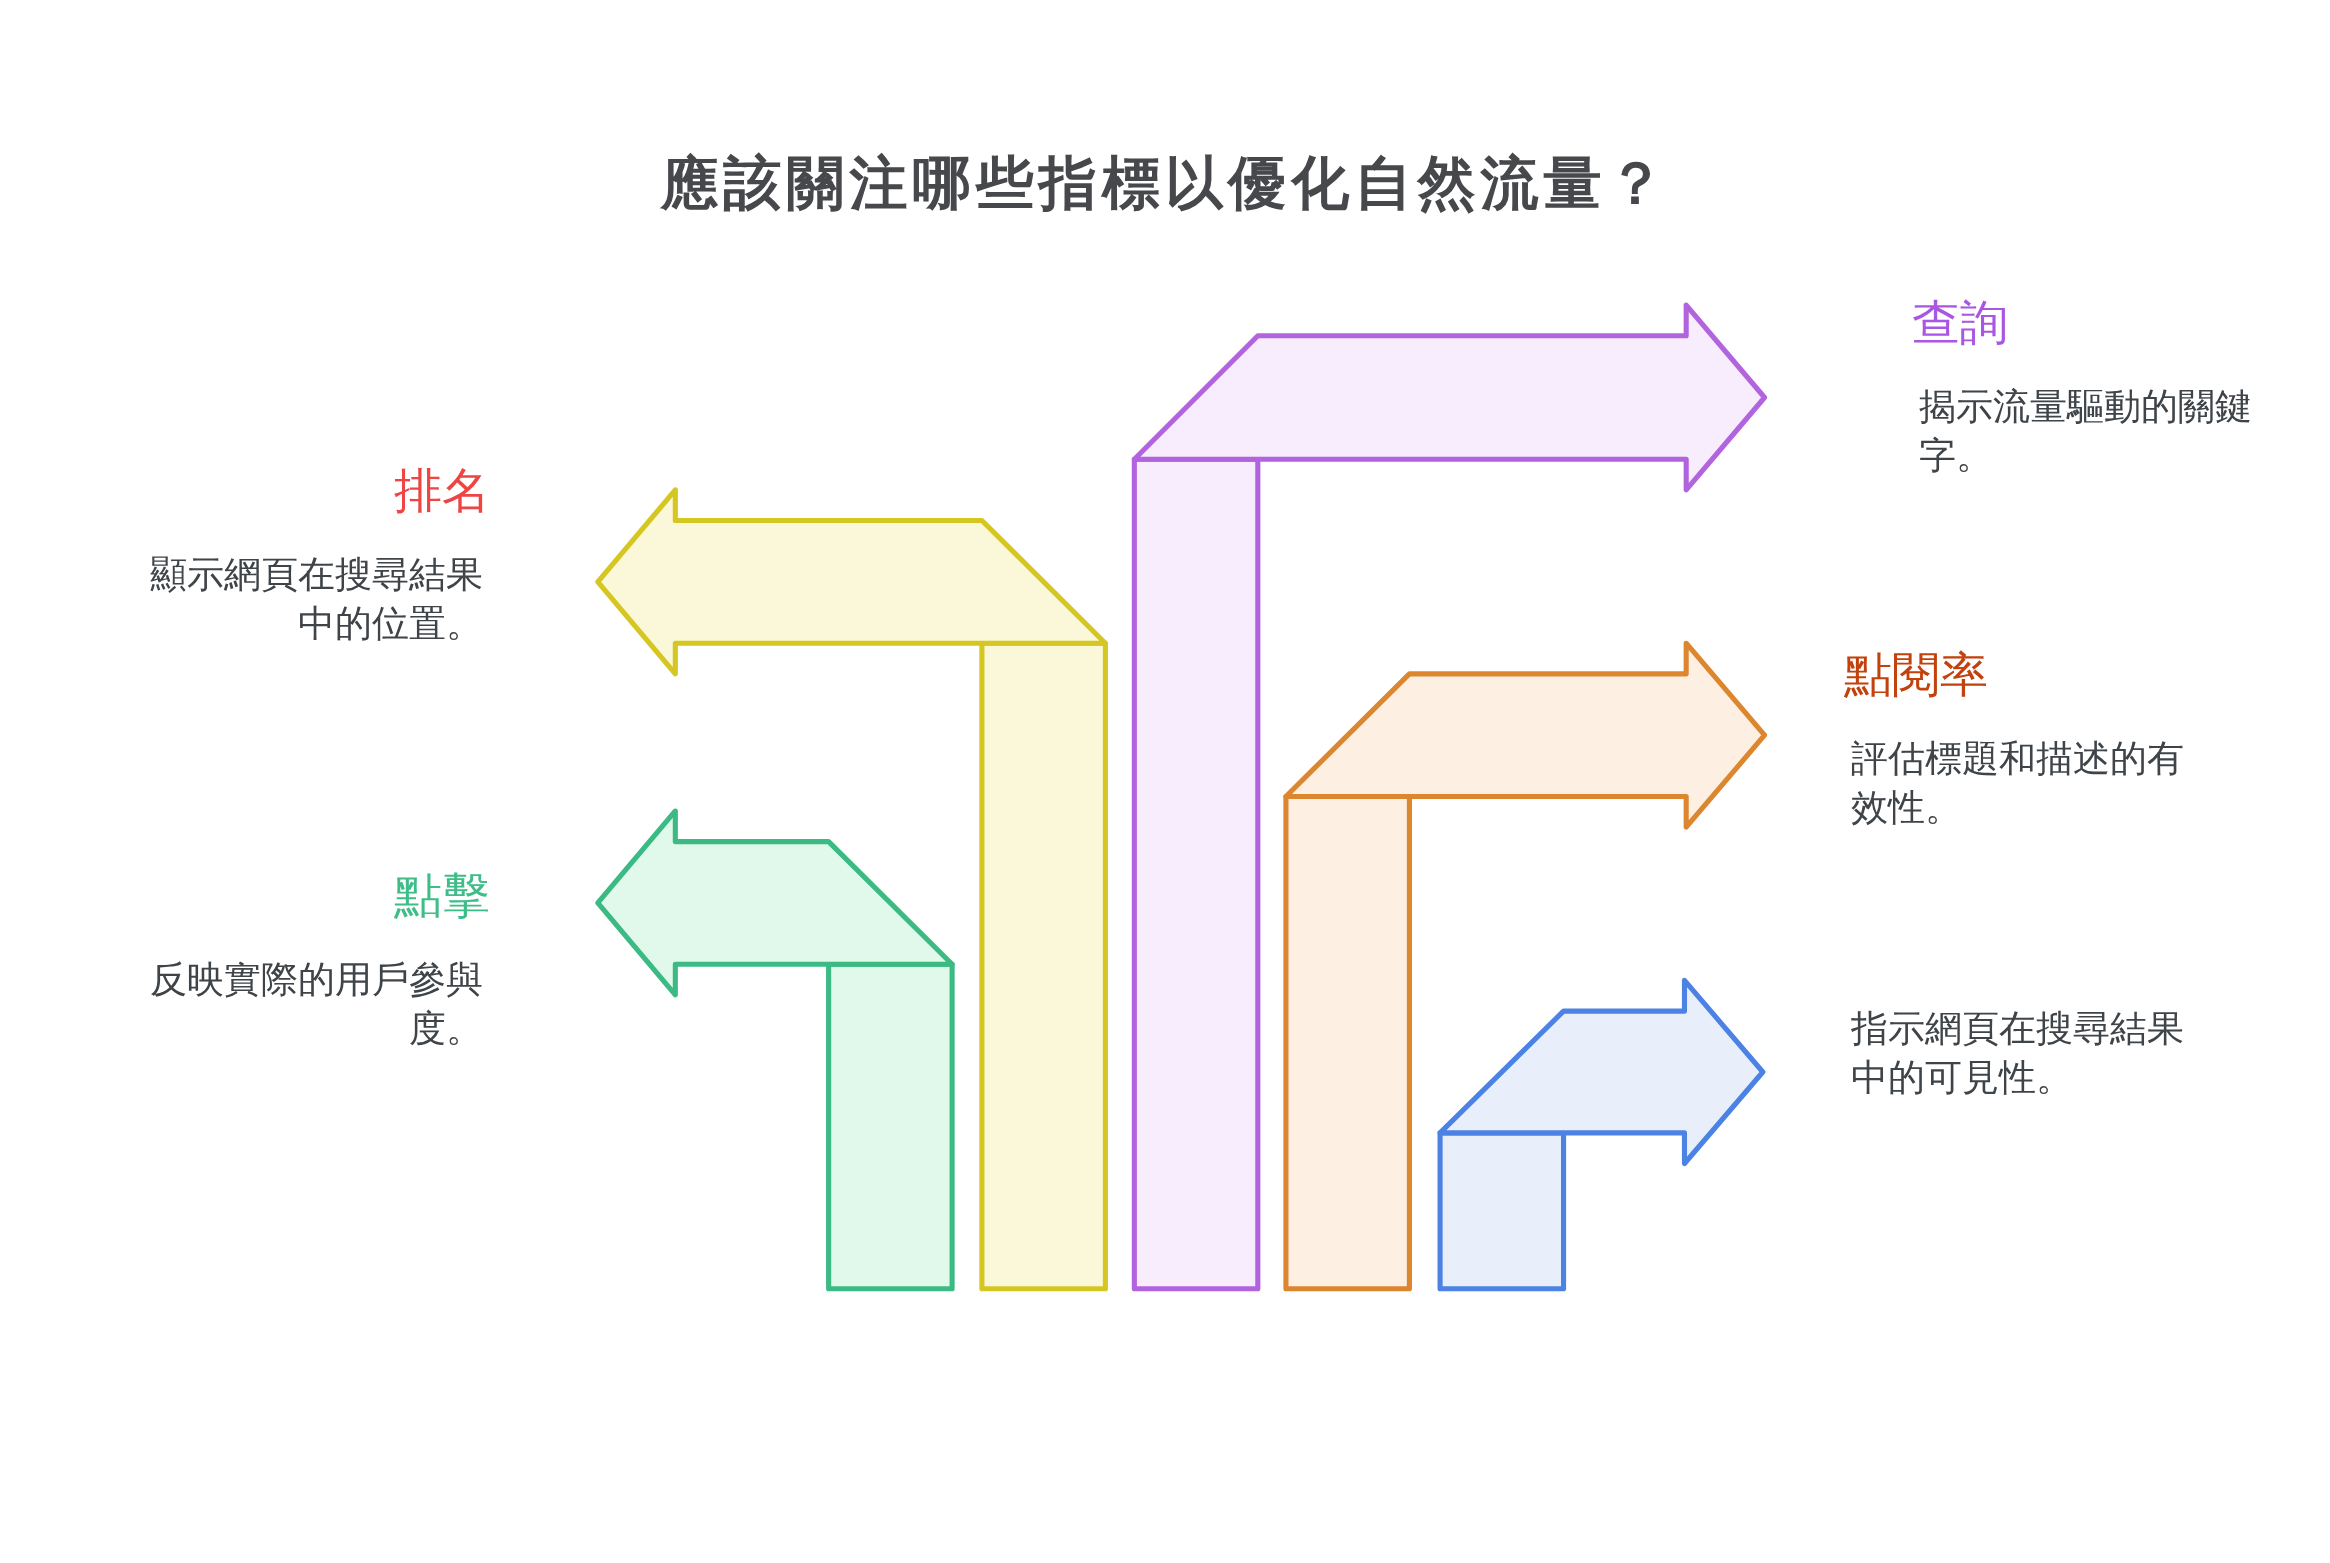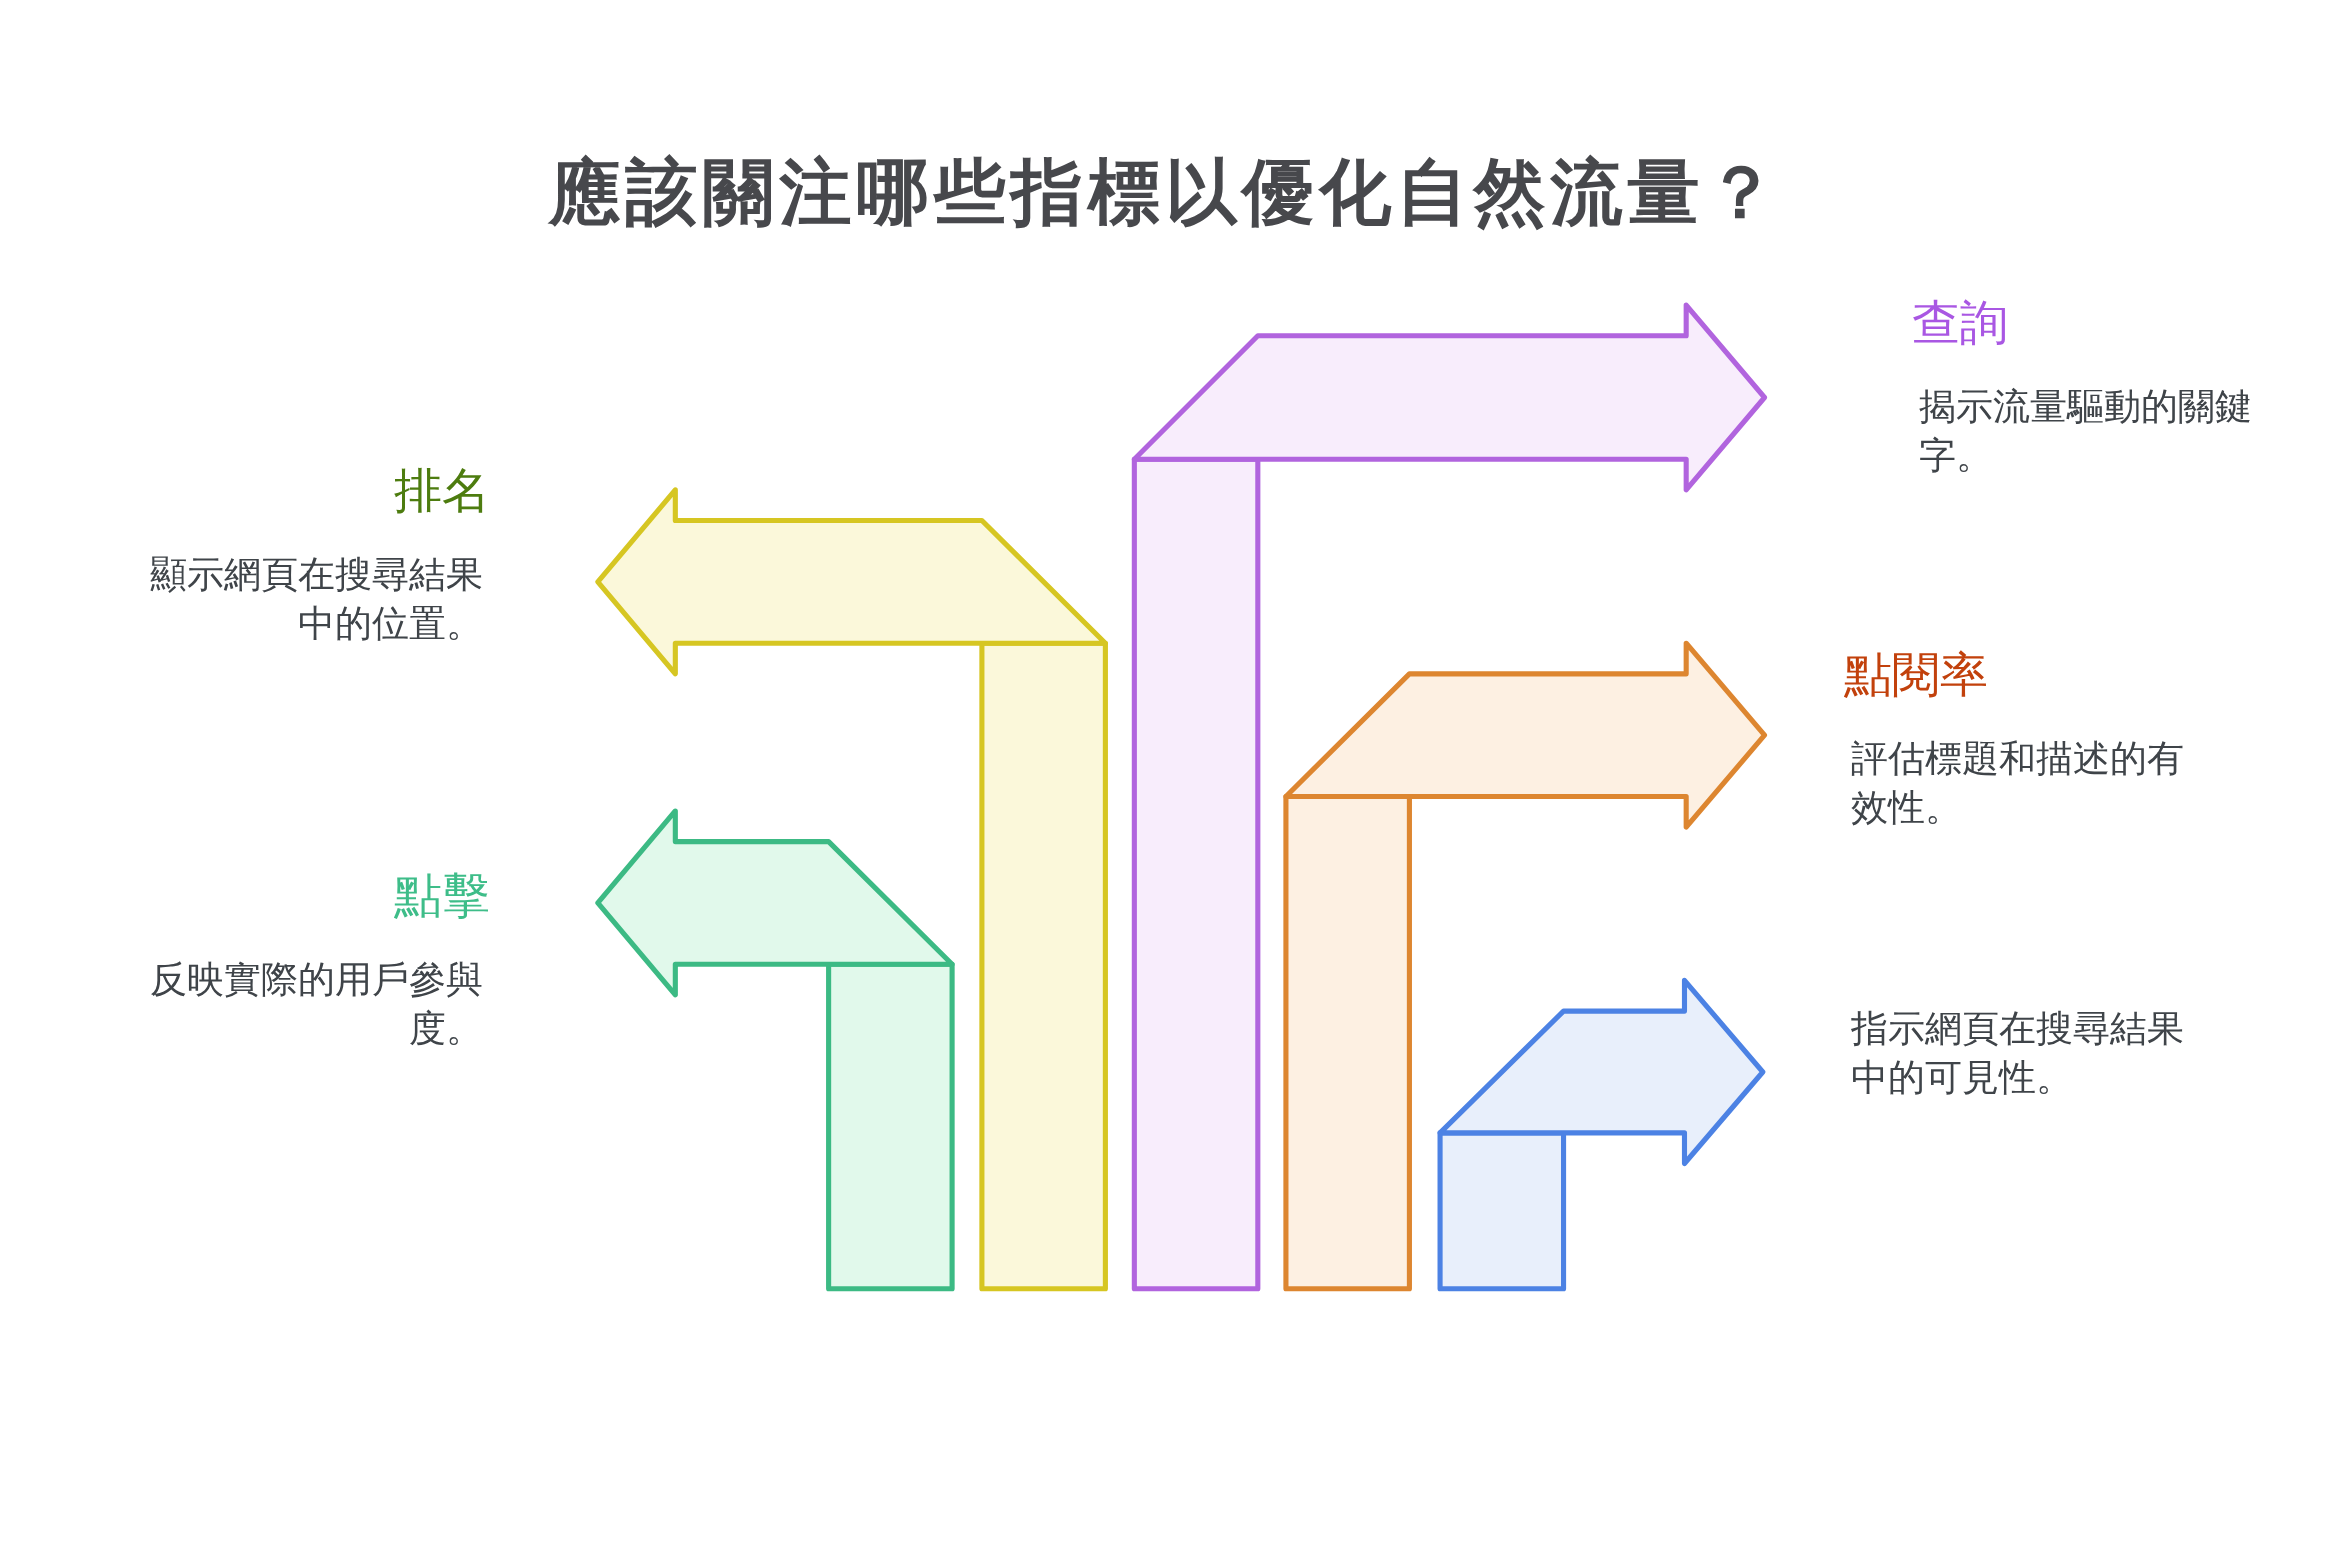--- a/index.html
+++ b/index.html
@@ -2,21 +2,21 @@
 <html style="font-size:13.6px"><head>
 <meta charset="utf-8">
 <style>
   html,body{margin:0;padding:0;background:#ffffff;}
   .canvas{
     position:relative;width:2330px;height:1564px;background:#ffffff;overflow:hidden;
     font-family:"Liberation Sans","DejaVu Sans",sans-serif;
   }
   .page-title{
     position:absolute;left:0;top:121px;width:2330px;text-align:center;
-    font-size:72px;font-weight:700;letter-spacing:5.1px;color:#47484c;margin-top:24px;
+    font-size:58px;font-weight:700;letter-spacing:5.1px;color:#47484c;margin-top:24px;
   }
   .arrow-svg{position:absolute;left:0;top:0;}
   .label-block{position:absolute;width:358px;}
   .label-block .hd{font-size:48px;line-height:55px;font-weight:400;margin:0 0 32px 0;}
   .label-block .bd{font-size:37px;line-height:49px;color:#3f4449;margin:7px;}
   .align-right{text-align:right;}
   .align-left{text-align:left;}
   
   .lb-query       {left:1912px; top:295px;}
   .lb-ranking     {left:132px;  top:463px;}
@@ -53,21 +53,21 @@
         <path d="M1691 1330 L1836 1187 L1978 1187 L1978 1151 L2070 1258.5 L1978 1366 L1978 1330 Z" fill="#e8effb" stroke="#4c82e4" stroke-width="6" stroke-linejoin="round"></path>
       </g>
     </svg>
 
   <div class="label-block lb-query align-left">
     <div class="hd" style="color: rgb(169, 87, 227);">查詢</div>
     <div class="bd" style="color: rgb(63, 68, 73);">揭示流量驅動的關鍵字。</div>
   </div>
 
   <div class="label-block lb-ranking align-right">
-    <div class="hd" style="color: #4d7c0f;">排名</div>
+    <div class="hd" style="color: #ef4444;">排名</div>
     <div class="bd" style="color: rgb(63, 68, 73);">顯示網頁在搜尋結果中的位置。</div>
   </div>
 
   <div class="label-block lb-ctr align-left">
     <div class="hd" style="color: #c2410c;">點閱率</div>
     <div class="bd" style="color: rgb(63, 68, 73);">評估標題和描述的有效性。</div>
   </div>
 
   <div class="label-block lb-clicks align-right">
     <div class="hd" style="color: rgb(62, 189, 137); margin-top: 40px;">點擊</div>

